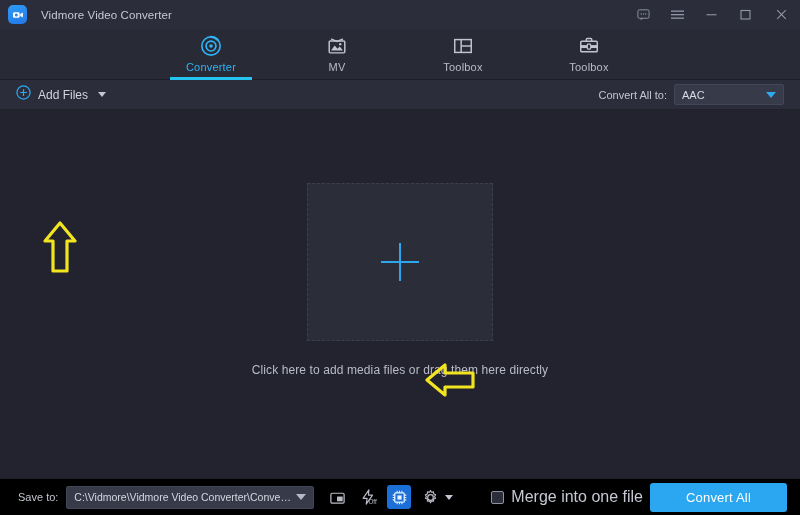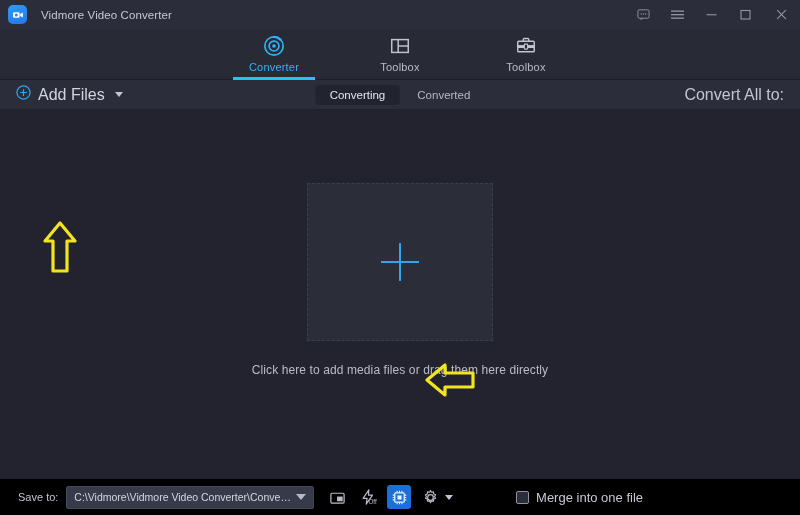--- a/index.html
+++ b/index.html
@@ -81,42 +81,42 @@
     height: 30px; flex: 0 0 30px;
     background: #2b2d3a;
     display: flex; align-items: center;
     position: relative;
     border-bottom: 1px solid #202129;
   }
   .addfiles {
     display: flex; align-items: center; gap: 7px;
     margin-left: 16px;
   }
-  .addfiles .lbl { font-size: 16px; color: #d2d5de; }
+  .addfiles .lbl { font-size: 12px; color: #d2d5de; }
   .caret-dn {
     width: 0; height: 0;
     border-left: 4.5px solid transparent;
     border-right: 4.5px solid transparent;
     border-top: 5px solid #c3c6d1;
     margin-left: 3px;
   }
   .seg-tabs {
     position: absolute; left: 50%; transform: translateX(-50%);
     display: flex; align-items: center; gap: 4px;
   }
   .seg {
     font-size: 11.5px; color: #b5b9c5;
     padding: 4px 14px; border-radius: 3px;
   }
   .seg.active { background: #22232e; color: #e3e6ee; }
   .convert-to {
     position: absolute; right: 16px;
     display: flex; align-items: center; gap: 7px;
   }
-  .convert-to .lbl { font-size: 16px; color: #c3c6d1; }
+  .convert-to .lbl { font-size: 11px; color: #c3c6d1; }
   .sel-box {
     width: 110px; height: 21px;
     background: #373a49; border: 1px solid #434657; border-radius: 2px;
     display: flex; align-items: center; padding: 0 7px;
     position: relative;
   }
   .sel-box .val { font-size: 11px; color: #d7dae3; }
   .caret-blue {
     position: absolute; right: 7px;
     width: 0; height: 0;
@@ -195,21 +195,21 @@
   .ico-btn.active { background: #1b6fd6; }
   .gear-group { display: flex; align-items: center; margin-left: 7px; }
   .merge {
     position: absolute; right: 157px;
     display: flex; align-items: center; gap: 7px;
   }
   .chk {
     width: 13px; height: 13px;
     border: 1px solid #8e92a1; border-radius: 2px; background: #2b2d3a;
   }
-  .merge .lbl { font-size: 13px; color: #c6c9d4; }
+  .merge .lbl { font-size: 16px; color: #c6c9d4; }
   .convert-btn {
     position: absolute; right: 13px;
     width: 137px; height: 29px; border-radius: 3px;
     background: #2aa7f0;
     display: flex; align-items: center; justify-content: center;
     color: #ffffff; font-size: 13px; letter-spacing: .2px;
   }
 </style>
 </head>
 <body>
@@ -269,20 +269,31 @@
           <svg width="22" height="22" viewBox="0 0 24 24">
             <circle cx="12" cy="12" r="10" fill="none" stroke="#2fb3f7" stroke-width="1.8"></circle>
             <circle cx="12" cy="12" r="5.4" fill="none" stroke="#2fb3f7" stroke-width="1.8"></circle>
             <circle cx="12" cy="12" r="2" fill="#2fb3f7"></circle>
             <path d="M12 2 a10 10 0 0 1 7 3" stroke="#2fb3f7" stroke-width="2.6" fill="none" stroke-linecap="round"></path>
           </svg>
         </div>
         <div class="nav-lbl">Converter</div>
       </div>
 
+      <div class="nav-tab">
+        <div class="nav-ico">
+          <svg width="22" height="22" viewBox="0 0 24 24">
+            <path d="M6 4.5 L12 7 L18 4.5" stroke="#c2c5d0" stroke-width="1.5" fill="none" stroke-linecap="round"></path>
+            <rect x="3.5" y="6.5" width="17" height="13" rx="1.2" fill="none" stroke="#c2c5d0" stroke-width="1.6"></rect>
+            <path d="M5.5 17 L9.5 11.5 L12.5 15 L15 12.5 L18.5 17 Z" fill="#c2c5d0"></path>
+            <circle cx="15.5" cy="10" r="1.3" fill="#c2c5d0"></circle>
+          </svg>
+        </div>
+        <div class="nav-lbl">MV</div>
+      </div>
 
       <div class="nav-tab">
         <div class="nav-ico">
           <svg width="22" height="22" viewBox="0 0 24 24">
             <rect x="3" y="5" width="18" height="14" fill="none" stroke="#c2c5d0" stroke-width="1.6"></rect>
             <line x1="10" y1="5" x2="10" y2="19" stroke="#c2c5d0" stroke-width="1.6"></line>
             <line x1="10" y1="12" x2="21" y2="12" stroke="#c2c5d0" stroke-width="1.6"></line>
           </svg>
         </div>
         <div class="nav-lbl">Toolbox</div>
@@ -308,27 +319,27 @@
       <span>
         <svg width="15" height="15" viewBox="0 0 16 16">
           <circle cx="8" cy="8" r="7" fill="none" stroke="#2fa8ef" stroke-width="1.3"></circle>
           <path d="M8 4.4 V11.6 M4.4 8 H11.6" stroke="#2fa8ef" stroke-width="1.3"></path>
         </svg>
       </span>
       <span class="lbl">Add Files</span>
       <span class="caret-dn"></span>
     </div>
 
-    <div class="seg-tabs">
-      <div class="seg active">Converting</div>
-      <div class="seg">Converted</div>
-    </div>
 
     <div class="convert-to">
       <span class="lbl">Convert All to:</span>
+      <div class="sel-box">
+        <span class="val">AAC</span>
+        <span class="caret-blue"></span>
+      </div>
     </div>
   </div>
 
   <div class="main">
 
     <div class="dropzone">
       <span class="plus-v"></span>
       <span class="plus-h"></span>
     </div>
 
@@ -389,15 +400,16 @@
         </svg>
       </div>
       <span class="caret-dn"></span>
     </div>
 
     <div class="merge">
       <span class="chk"></span>
       <span class="lbl">Merge into one file</span>
     </div>
 
+    <div class="convert-btn">Convert All</div>
   </div>
 
 </div>
 
 </body></html>

